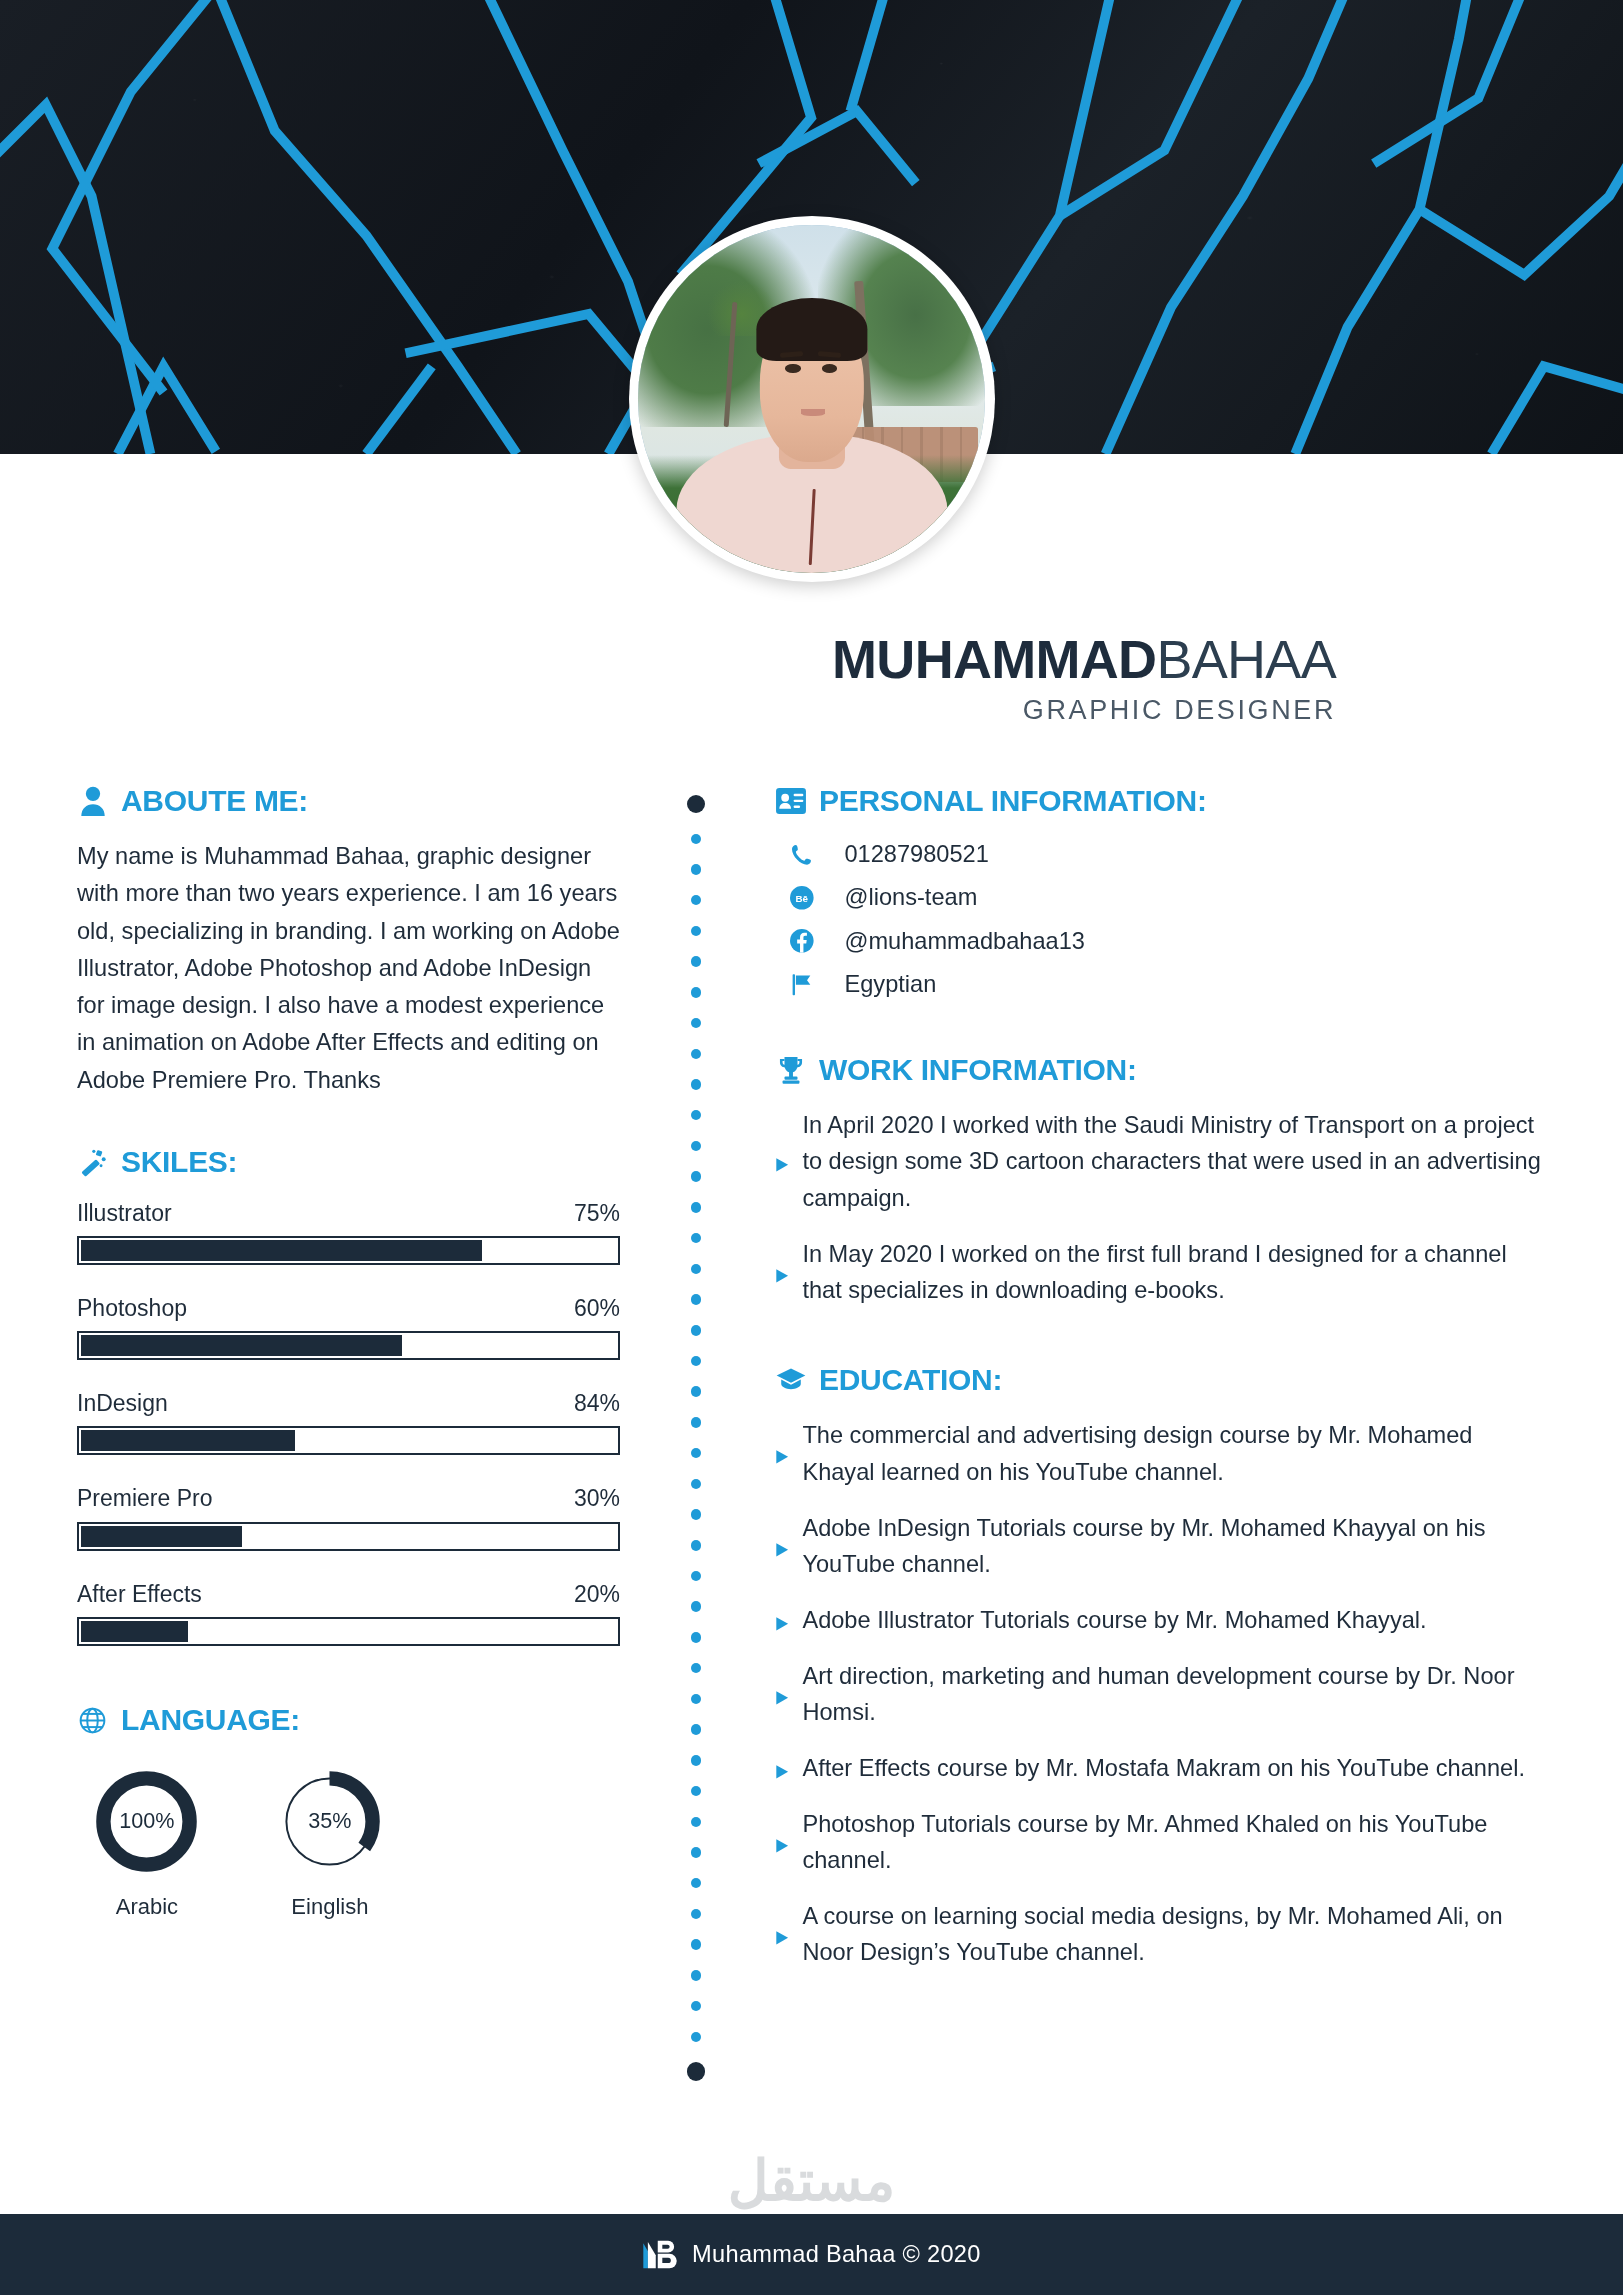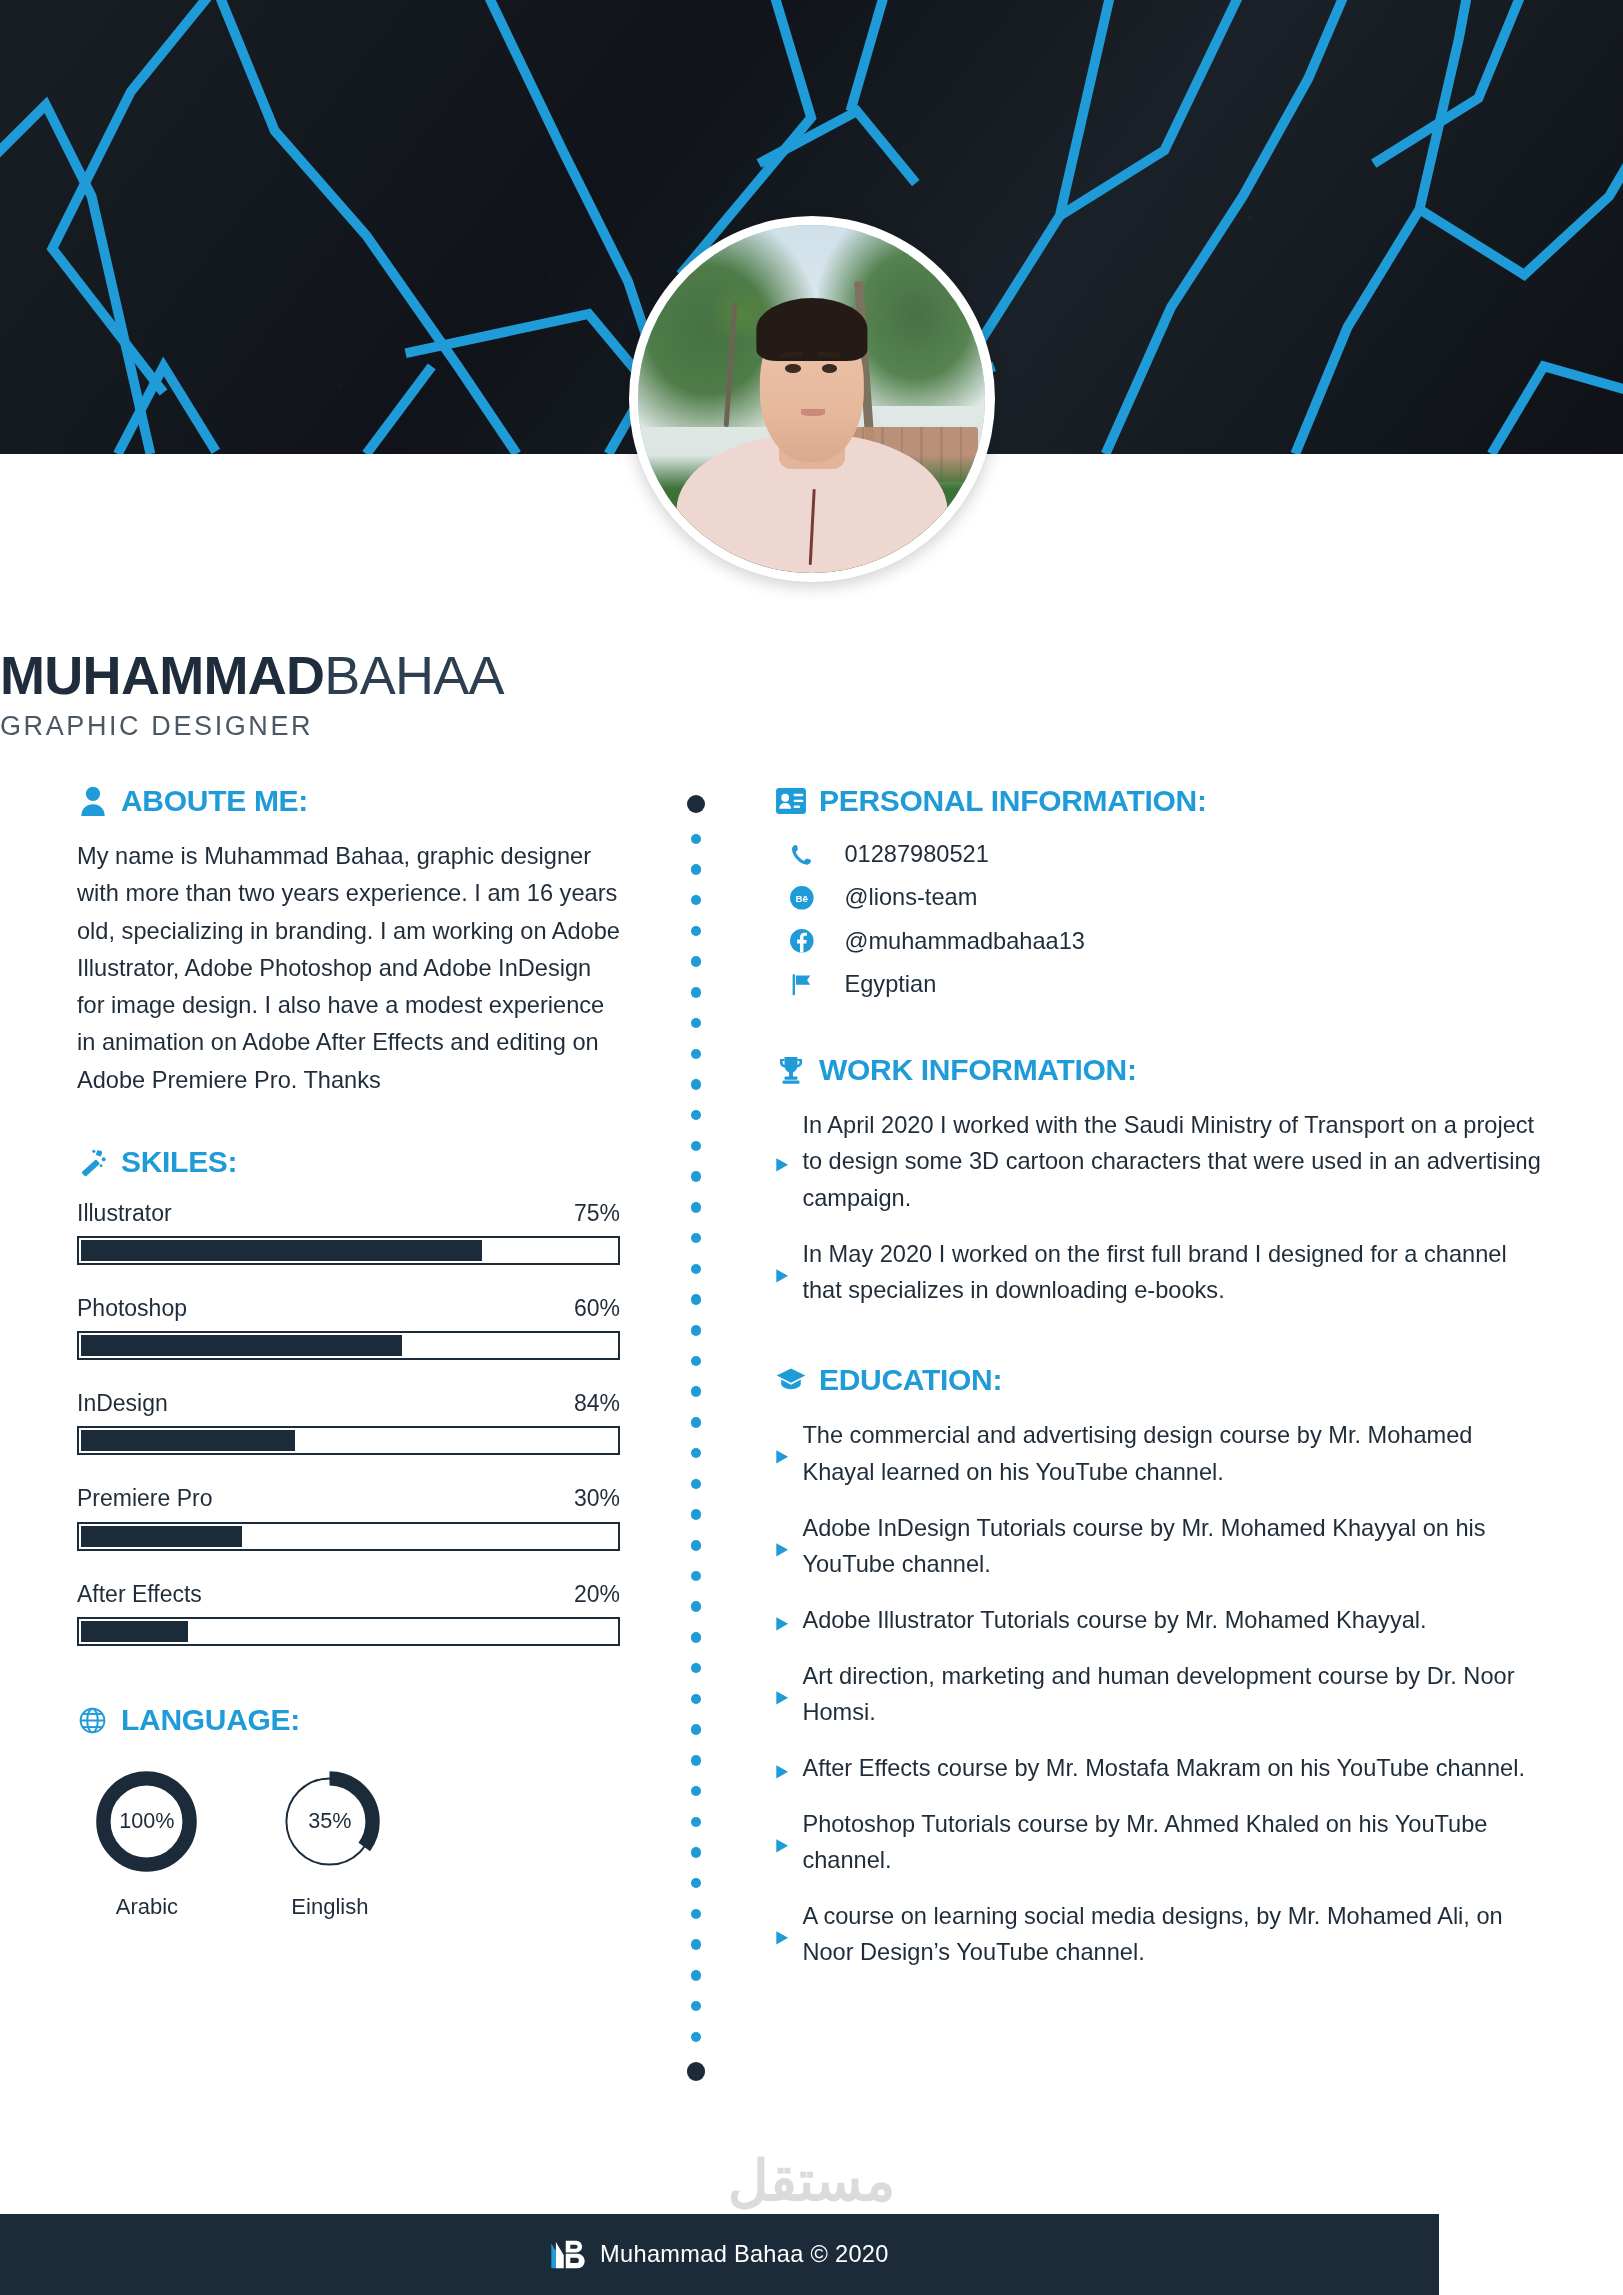--- a/index.html
+++ b/index.html
@@ -80,21 +80,21 @@
   .ph-hair  { position:absolute; left:50%; top:21%; transform:translateX(-50%);
       width:32%; height:18%; background:#241a16; border-radius:50% 50% 18% 18%; }
   .ph-eye-l { position:absolute; left:42.5%; top:40%; width:4.4%; height:2.4%; background:#3a2a20; border-radius:50%; }
   .ph-eye-r { position:absolute; left:53%;   top:40%; width:4.4%; height:2.4%; background:#3a2a20; border-radius:50%; }
   .ph-brow-l{ position:absolute; left:41%; top:36.5%; width:6.5%; height:1.3%; background:#2d2018; border-radius:2px; transform:rotate(-5deg); }
   .ph-brow-r{ position:absolute; left:52%; top:36.5%; width:6.5%; height:1.3%; background:#2d2018; border-radius:2px; transform:rotate(5deg); }
   .ph-mouth { position:absolute; left:47%; top:53%; width:7%; height:2%; background:#c98a7a; border-radius:0 0 40% 40%; }
   .ph-cord  { position:absolute; left:50%; bottom:2%; width:2.6px; height:22%; background:#7a3b34; transform:translateX(-50%) rotate(3deg); border-radius:1.3px; }
 
   
-  .name-block { position:absolute; left:0; top:648px; width:1336px; text-align:left; z-index:6; }
+  .name-block { position:absolute; left:0; top:632px; width:1336px; text-align:right; z-index:6; }
   .name { font-size:54px; letter-spacing:-0.7px; line-height:1; }
   .name .first { font-weight:700; color:#1e2c3c; }
   .name .last  { font-weight:300; color:#2c3e4f; }
   .role {
     margin-top:9.2px; font-size:27px; font-weight:300;
     letter-spacing:2.6px; color:#4a5866;
   }
 
   
   .left-col  { position:absolute; left:77px;  top:785px; width:543px; }
@@ -157,21 +157,21 @@
 
   
   .watermark {
     position:absolute; left:50%; top:2153px; transform:translateX(-50%);
     text-align:center; z-index:1; pointer-events:none;
   }
   .wm-ar { font-size:56px; color:#d9dbdd; font-weight:700; letter-spacing:1.3px; line-height:1; }
   .wm-en { font-size:34px; color:#cfd2d5; letter-spacing:0.7px; margin-top:2.6px; line-height:1; }
 
   .footer {
-    position:absolute; left:0; bottom:0; width:1439px; height:81px;
+    position:absolute; left:0; bottom:0; width:1623px; height:81px;
     background:#1c2b3a;
     display:flex; align-items:center; justify-content:center; gap:11.8px;
     z-index:3;
   }
   .footer-logo { width:38px; height:33px; flex:none; }
   .footer-text { color:#ffffff; font-size:23.6px; letter-spacing:0.3px; }
 </style>
 </head>
 <body>
 

